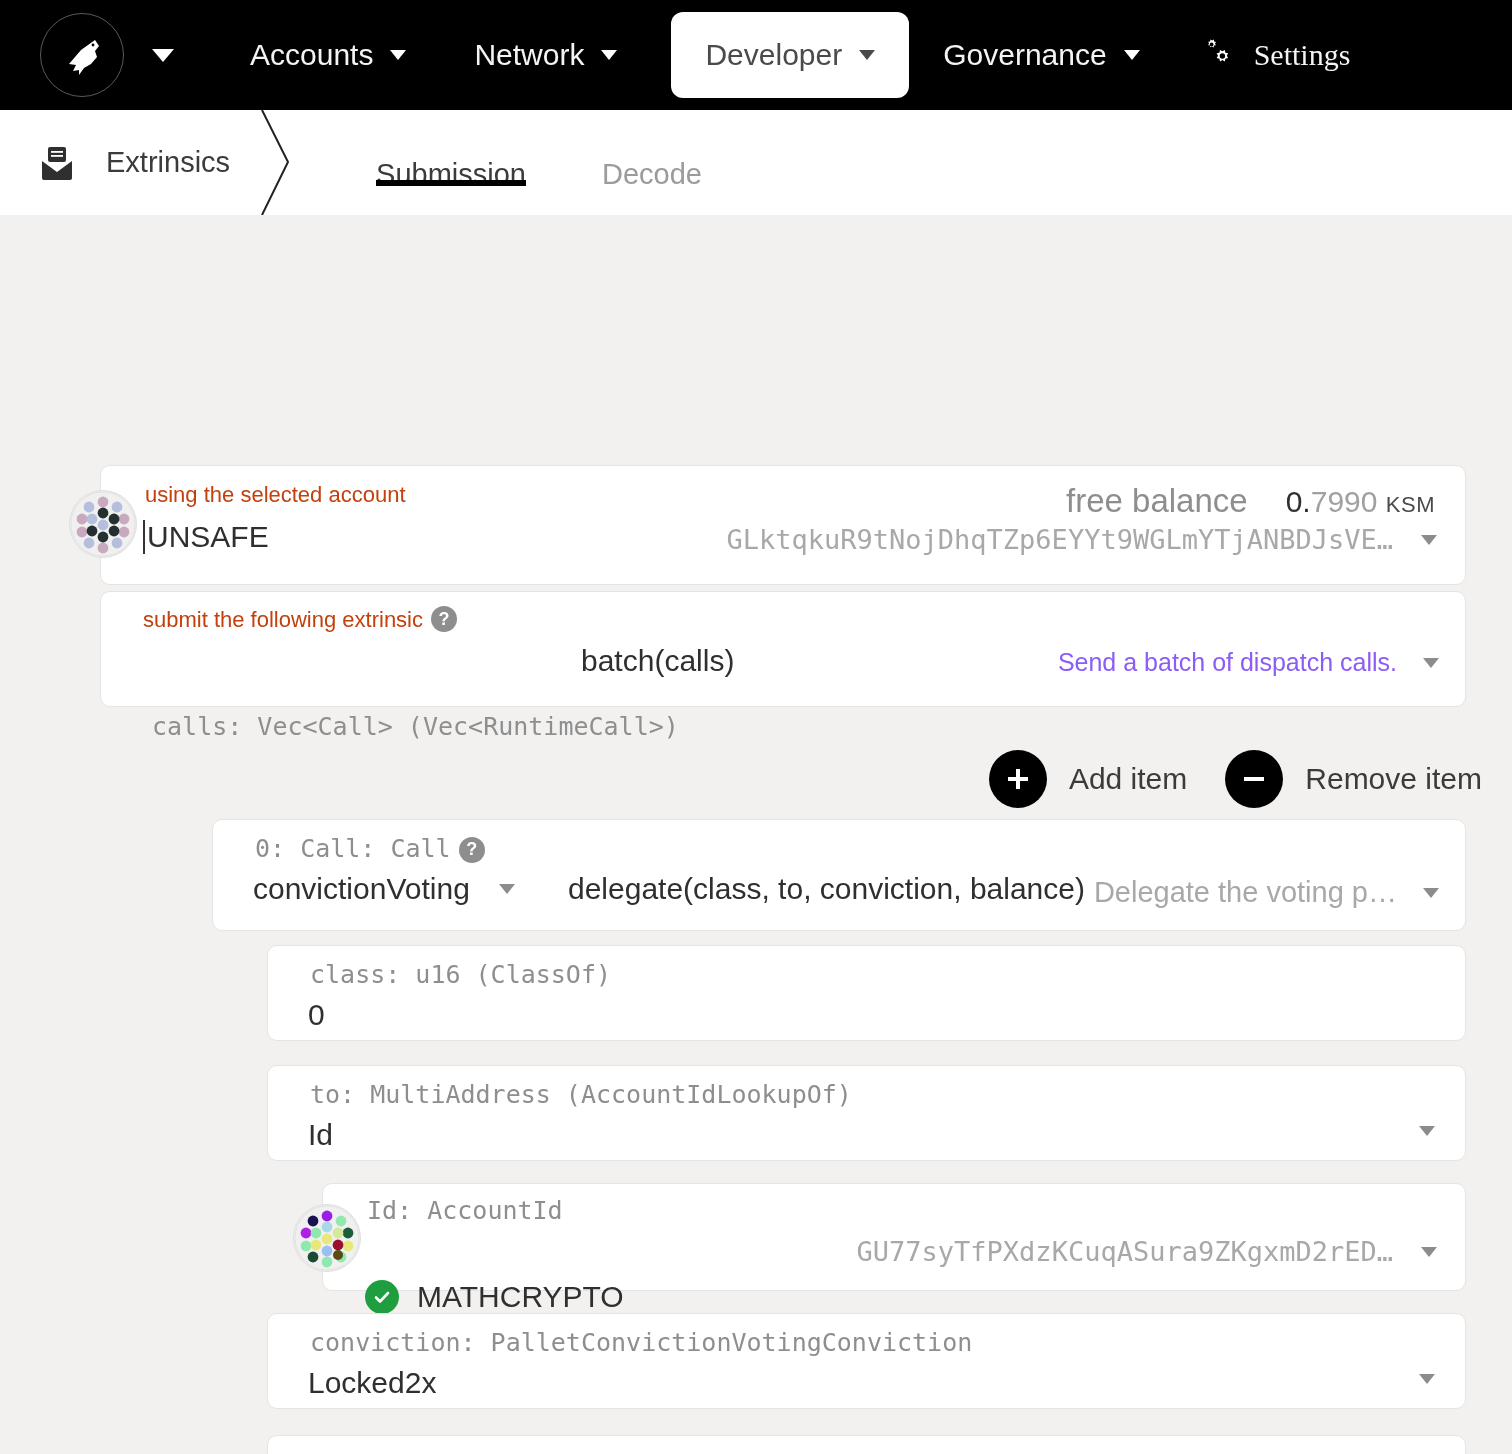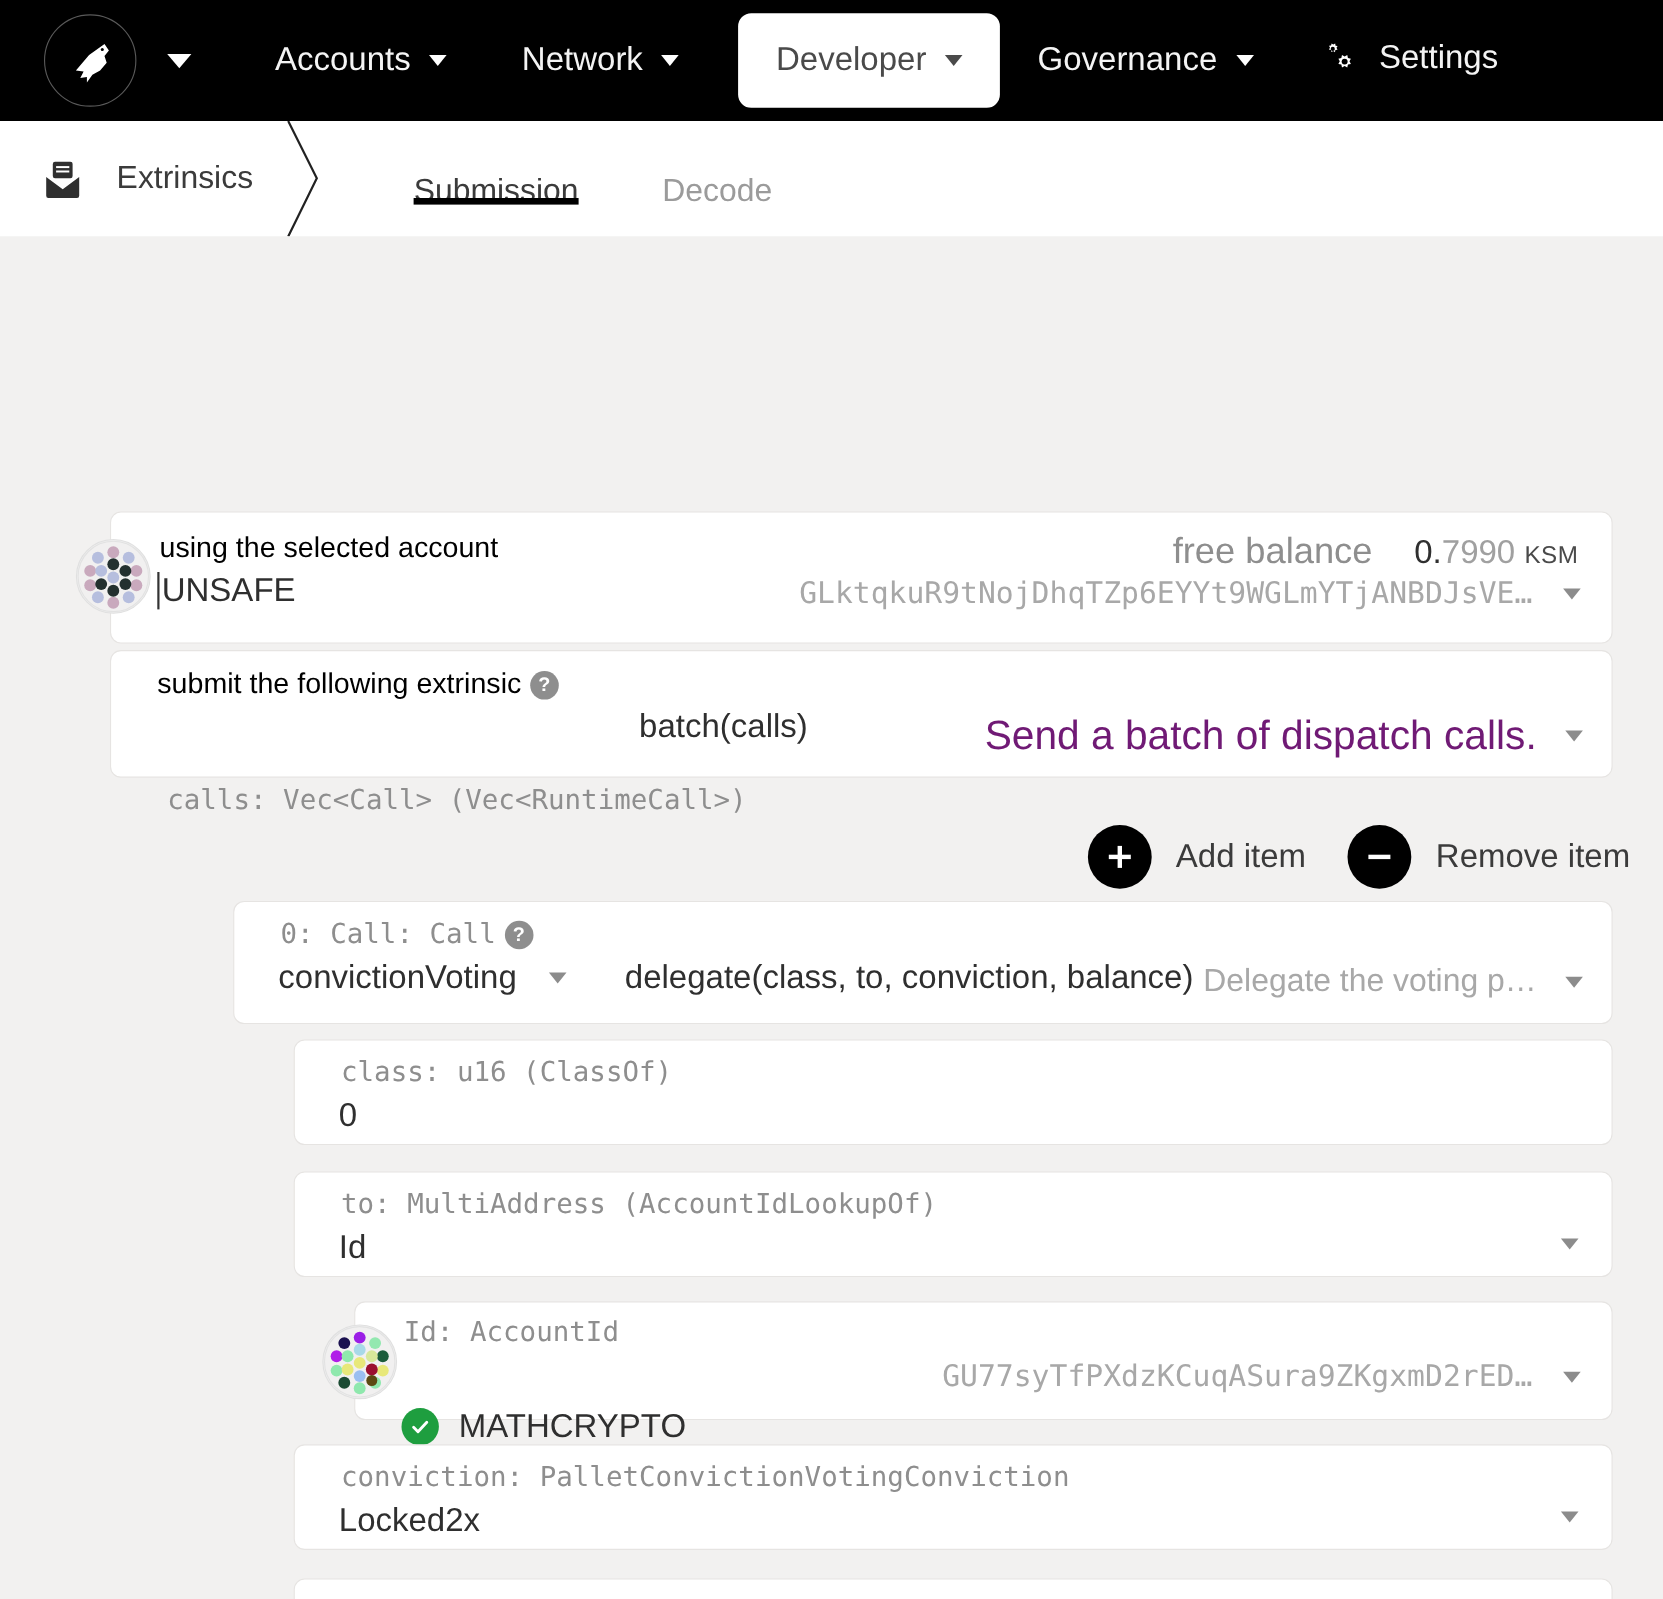--- a/index.html
+++ b/index.html
@@ -59,24 +59,25 @@
   .nav-item.first { margin-left: 42px; }
   .nav-item.active {
     background: #ffffff;
     color: #4a4a4a;
     border-radius: 12px;
     height: 86px;
     line-height: 86px;
     margin-left: 20px;
   }
   .nav-settings {
-    display: flex; gap: 18px;
+    display: flex; align-items: center; gap: 18px;
     color: #f4f4f4; font-size: 30px;
     margin-left: 24px; padding-right: 10px;
     cursor: pointer;
+    font-family: Liberation Serif, serif;
   }
   .gear-ico { display: block; }
 
   
   .subbar {
     height: 105px;
     background: #ffffff;
     display: flex;
     align-items: flex-start;
     position: relative;
@@ -121,22 +122,22 @@
     position: relative;
   }
 
   .card {
     background: #ffffff;
     border: 1px solid #e6e4e2;
     border-radius: 10px;
     position: relative;
   }
   .lbl {
-    font-size: 26px;
-    color: #000000;
+    font-size: 22px;
+    color: #c2410c;
     font-family: "Liberation Sans", sans-serif;
   }
   .lbl-mono {
     font-size: 25px;
     color: #8e8e8e;
     font-family: "DejaVu Sans Mono", monospace;
     letter-spacing: 0px;
   }
   .val {
     font-size: 30px;
@@ -212,21 +213,21 @@
     position: absolute; left: 40px; top: 52px;
     width: 330px;
     display: flex; align-items: center; justify-content: space-between;
     padding-right: 48px;
   }
   .ex-sel2 { position: absolute; left: 480px; top: 52px; }
   .ex-doc {
     position: absolute; right: 26px; top: 56px;
     display: flex; align-items: center; gap: 26px;
   }
-  .ex-doc .txt { font-size: 37px; color: #701a75; }
+  .ex-doc .txt { font-size: 25px; color: #8b5cf6; }
 
   .calls-label {
     position: absolute; left: 152px; top: 497px;
   }
 
   .item-buttons {
     position: absolute; right: 30px; top: 535px;
     display: flex; align-items: center; gap: 38px;
   }
   .item-btn {

